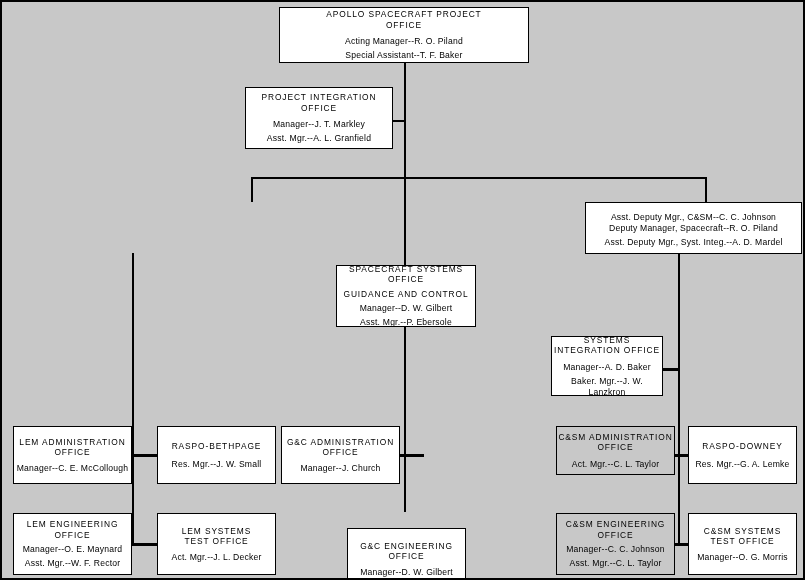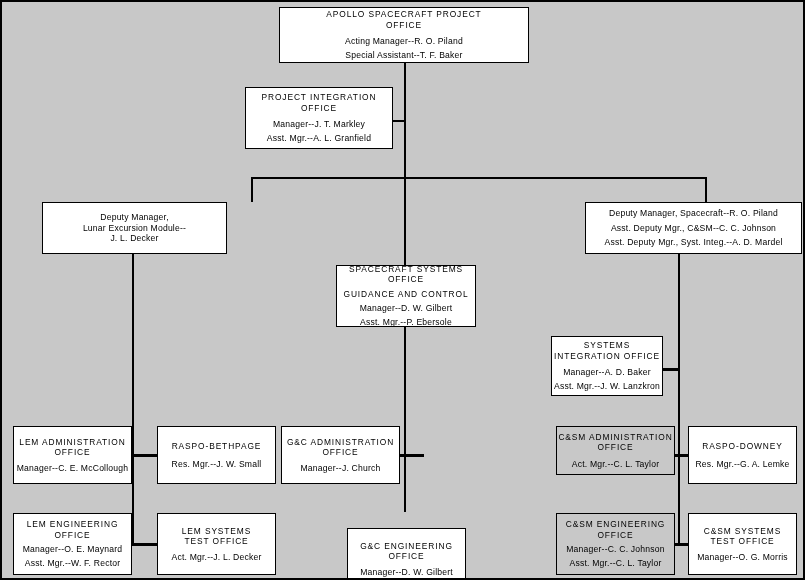--- a/index.html
+++ b/index.html
@@ -92,44 +92,39 @@
     <span class="line sub gap-sm">Special Assistant--T. F. Baker</span>
   </div>
 
   <div class="node" style="left:243px; top:85px; width:148px; height:62px;">
     <span class="line hdr">PROJECT INTEGRATION</span>
     <span class="line hdr">OFFICE</span>
     <span class="line sub gap-md">Manager--J. T. Markley</span>
     <span class="line sub gap-sm">Asst. Mgr.--A. L. Granfield</span>
   </div>
 
-  <div class="node" style="left:40px; top:200px; width:185px; height:52px;">
-    <span class="line sub">Deputy Manager,</span>
-    <span class="line sub">Lunar Excursion Module--</span>
-    <span class="line sub">J. L. Decker</span>
-  </div>
 
   <div class="node" style="left:583px; top:200px; width:217px; height:52px;">
+    <span class="line sub gap-sm">Asst. Deputy Mgr., C&amp;SM--C. C. Johnson</span>
     <span class="line sub">Deputy Manager, Spacecraft--R. O. Piland</span>
-    <span class="line sub gap-sm">Asst. Deputy Mgr., C&amp;SM--C. C. Johnson</span>
     <span class="line sub gap-sm">Asst. Deputy Mgr., Syst. Integ.--A. D. Mardel</span>
   </div>
 
   <div class="node" style="left:334px; top:263px; width:140px; height:62px;">
     <span class="line hdr">SPACECRAFT SYSTEMS OFFICE</span>
     <span class="line hdr gap-sm">GUIDANCE AND CONTROL</span>
     <span class="line sub gap-sm">Manager--D. W. Gilbert</span>
     <span class="line sub gap-sm">Asst. Mgr.--P. Ebersole</span>
   </div>
 
   <div class="node" style="left:549px; top:334px; width:112px; height:60px;">
     <span class="line hdr">SYSTEMS</span>
     <span class="line hdr">INTEGRATION OFFICE</span>
     <span class="line sub gap-md">Manager--A. D. Baker</span>
-    <span class="line sub gap-sm">Asst. Mgr.--J. W. Lanzkron</span>
+    <span class="line sub gap-sm">Baker. Mgr.--J. W. Lanzkron</span>
   </div>
 
   <div class="node" style="left:11px; top:424px; width:119px; height:58px;">
     <span class="line hdr">LEM ADMINISTRATION</span>
     <span class="line hdr">OFFICE</span>
     <span class="line sub gap-md">Manager--C. E. McCollough</span>
   </div>
 
   <div class="node" style="left:155px; top:424px; width:119px; height:58px;">
     <span class="line hdr">RASPO-BETHPAGE</span>

